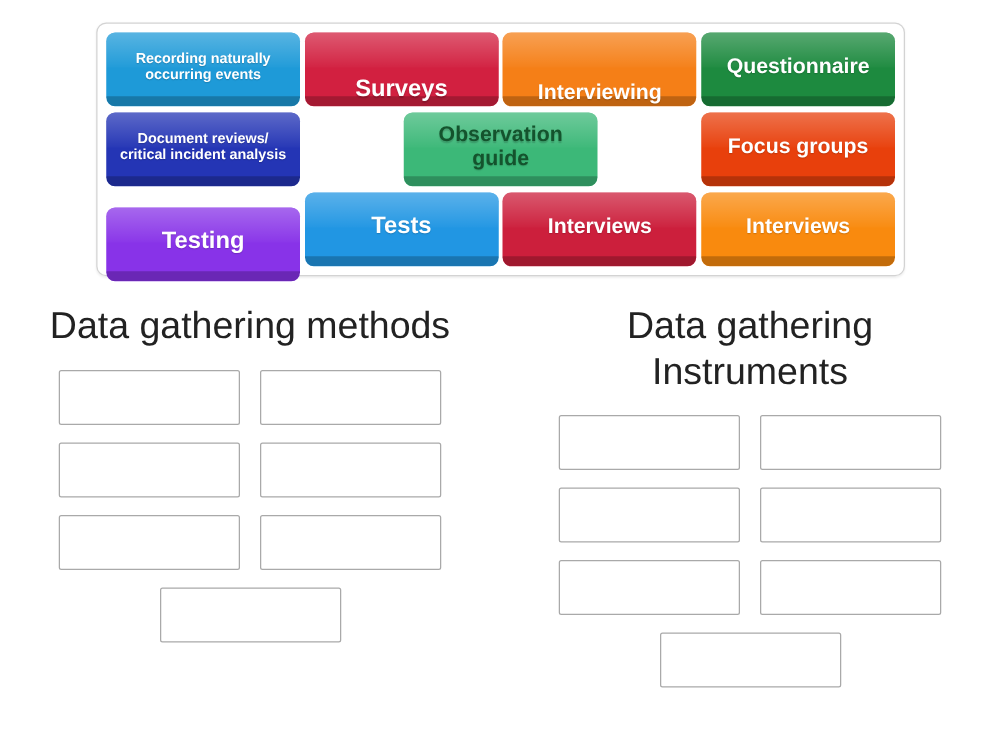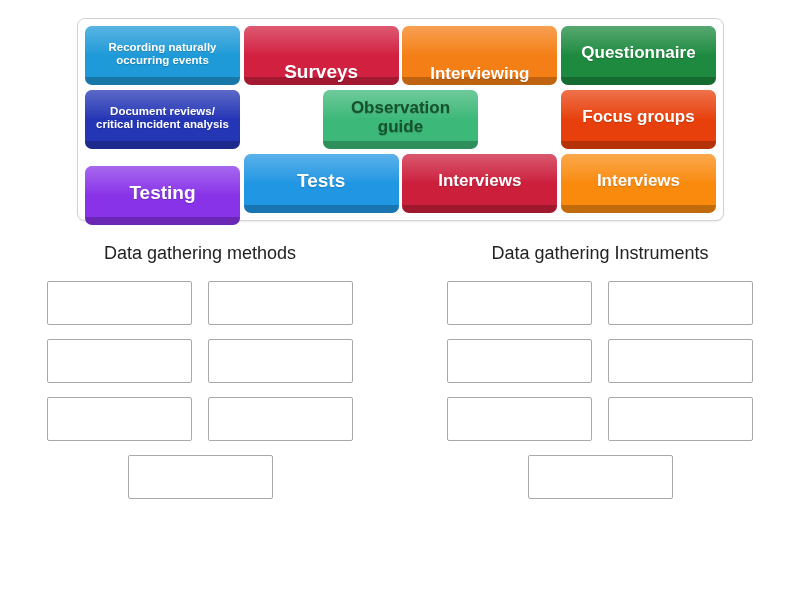--- a/index.html
+++ b/index.html
@@ -105,21 +105,21 @@
   }
 
   .zone {
     width: 400px;
     display: flex;
     flex-direction: column;
     align-items: center;
   }
 
   .zone-title {
-    font-size: 18px;
+    font-size: 30px;
     color: #222222;
     text-align: center;
     line-height: 1.22;
     font-weight: normal;
     width: 330px;
     margin-bottom: 16px;
     white-space: pre-line;
   }
 
   .slot-grid {

